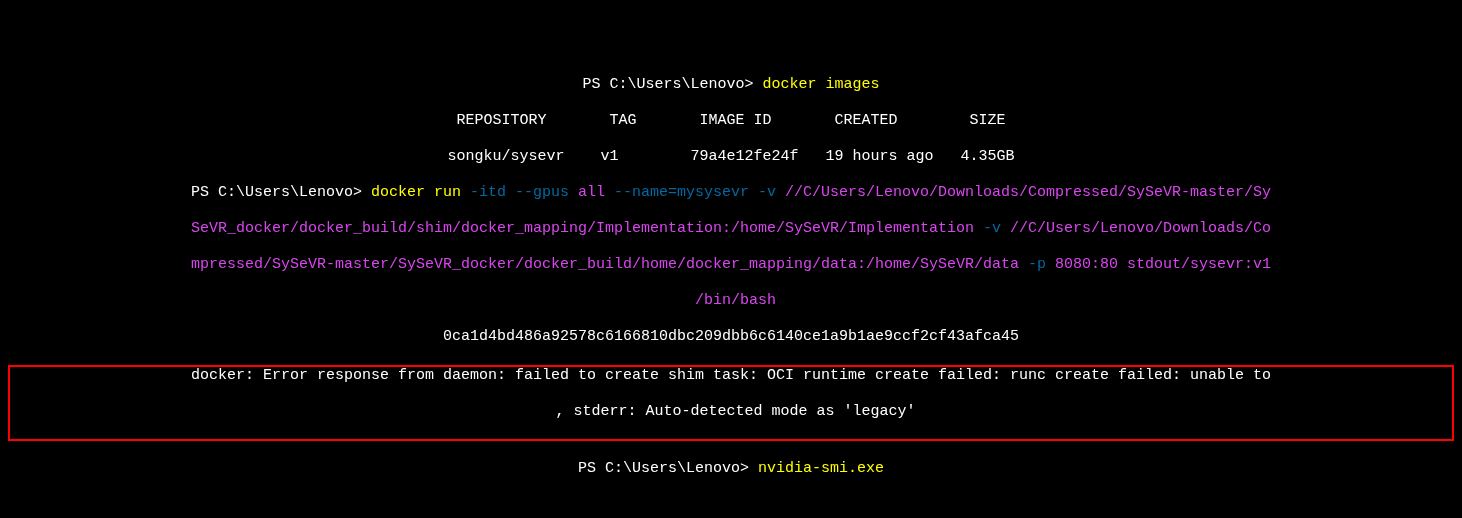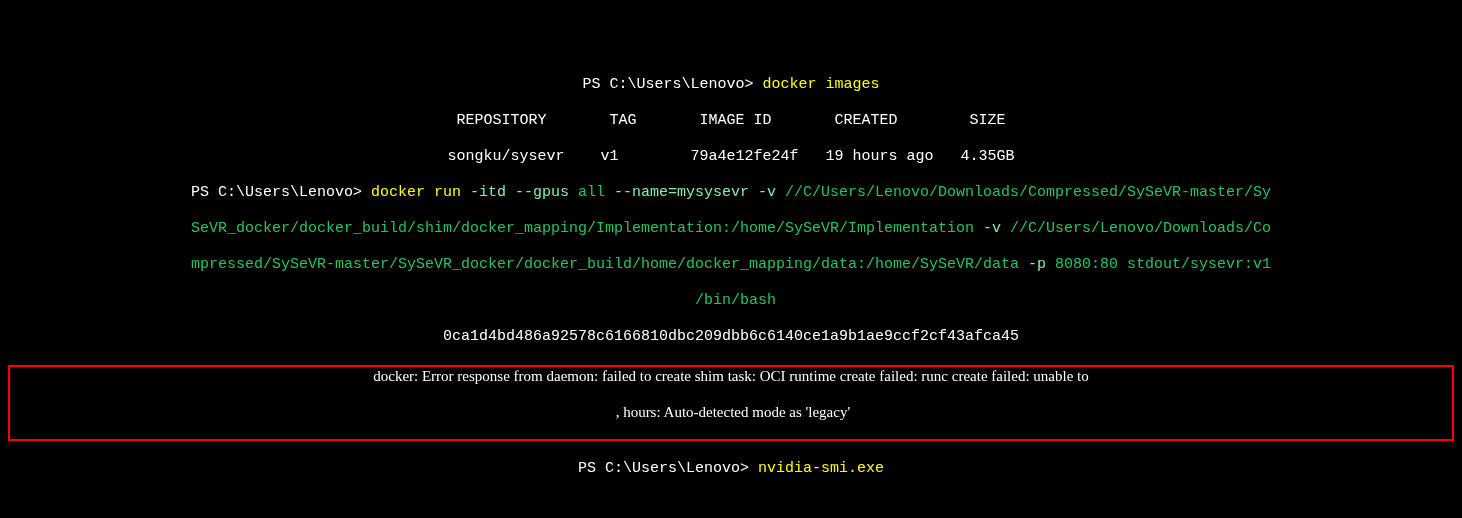--- a/index.html
+++ b/index.html
@@ -9,46 +9,45 @@
       font-family: 'Consolas', 'Courier New', monospace;
       font-size: 15px;
       line-height: 1.2;
       white-space: pre;
       padding: 4px 8px;
       width: 1462px;
       overflow: hidden;
     }
     .prompt { color: #fff; }
     .cmd-yellow { color: #ffff00; }
-    .cmd-gray { color: #86efac; }
-    .cmd-white { color: #22c55e; }
+    .cmd-gray { color: #0369a1; }
+    .cmd-white { color: #d946ef; }
     .error-box {
       border: 2px solid #ff0000;
       display: block;
       padding: 0 2px;
       margin: 1px 0;
-      font-family: Liberation Serif, serif;
     }
     .line { display: block; text-align: center; }
   </style>
 </head>
 <body>
 
 
 
 <span class="line"><span class="prompt">PS C:\Users\Lenovo&gt; </span><span class="cmd-yellow">docker </span><span class="cmd-yellow">images</span></span>
 <span class="line">REPOSITORY       TAG       IMAGE ID       CREATED        SIZE</span>
 <span class="line">songku/sysevr    v1        79a4e12fe24f   19 hours ago   4.35GB</span>
 <span class="line"><span class="prompt">PS C:\Users\Lenovo&gt; </span><span class="cmd-yellow">docker </span><span class="cmd-yellow">run </span><span class="cmd-gray">-itd --gpus </span><span class="cmd-white">all </span><span class="cmd-gray">--name=mysysevr -v </span><span class="cmd-white">//C/Users/Lenovo/Downloads/Compressed/SySeVR-master/Sy</span></span>
 <span class="line"><span class="cmd-white">SeVR_docker/docker_build/shim/docker_mapping/Implementation:/home/SySeVR/Implementation </span><span class="cmd-gray">-v </span><span class="cmd-white">//C/Users/Lenovo/Downloads/Co</span></span>
 <span class="line"><span class="cmd-white">mpressed/SySeVR-master/SySeVR_docker/docker_build/home/docker_mapping/data:/home/SySeVR/data </span><span class="cmd-gray">-p </span><span class="cmd-white">8080:80 stdout/sysevr:v1</span></span>
 <span class="line"><span class="cmd-white"> /bin/bash</span></span>
 <span class="line">0ca1d4bd486a92578c6166810dbc209dbb6c6140ce1a9b1ae9ccf2cf43afca45</span>
 <span class="error-box"><span class="line">docker: Error response from daemon: failed to create shim task: OCI runtime create failed: runc create failed: unable to</span>
-<span class="line"> , hours: Auto-detected mode as 'legacy'</span>
+<span class="line"> , stderr: Auto-detected mode as 'legacy'</span>
 </span>
 <span class="line"><span class="prompt">PS C:\Users\Lenovo&gt; </span><span class="cmd-yellow">nvidia-smi.exe</span></span>
 
 
 
 
 
 
 
 

